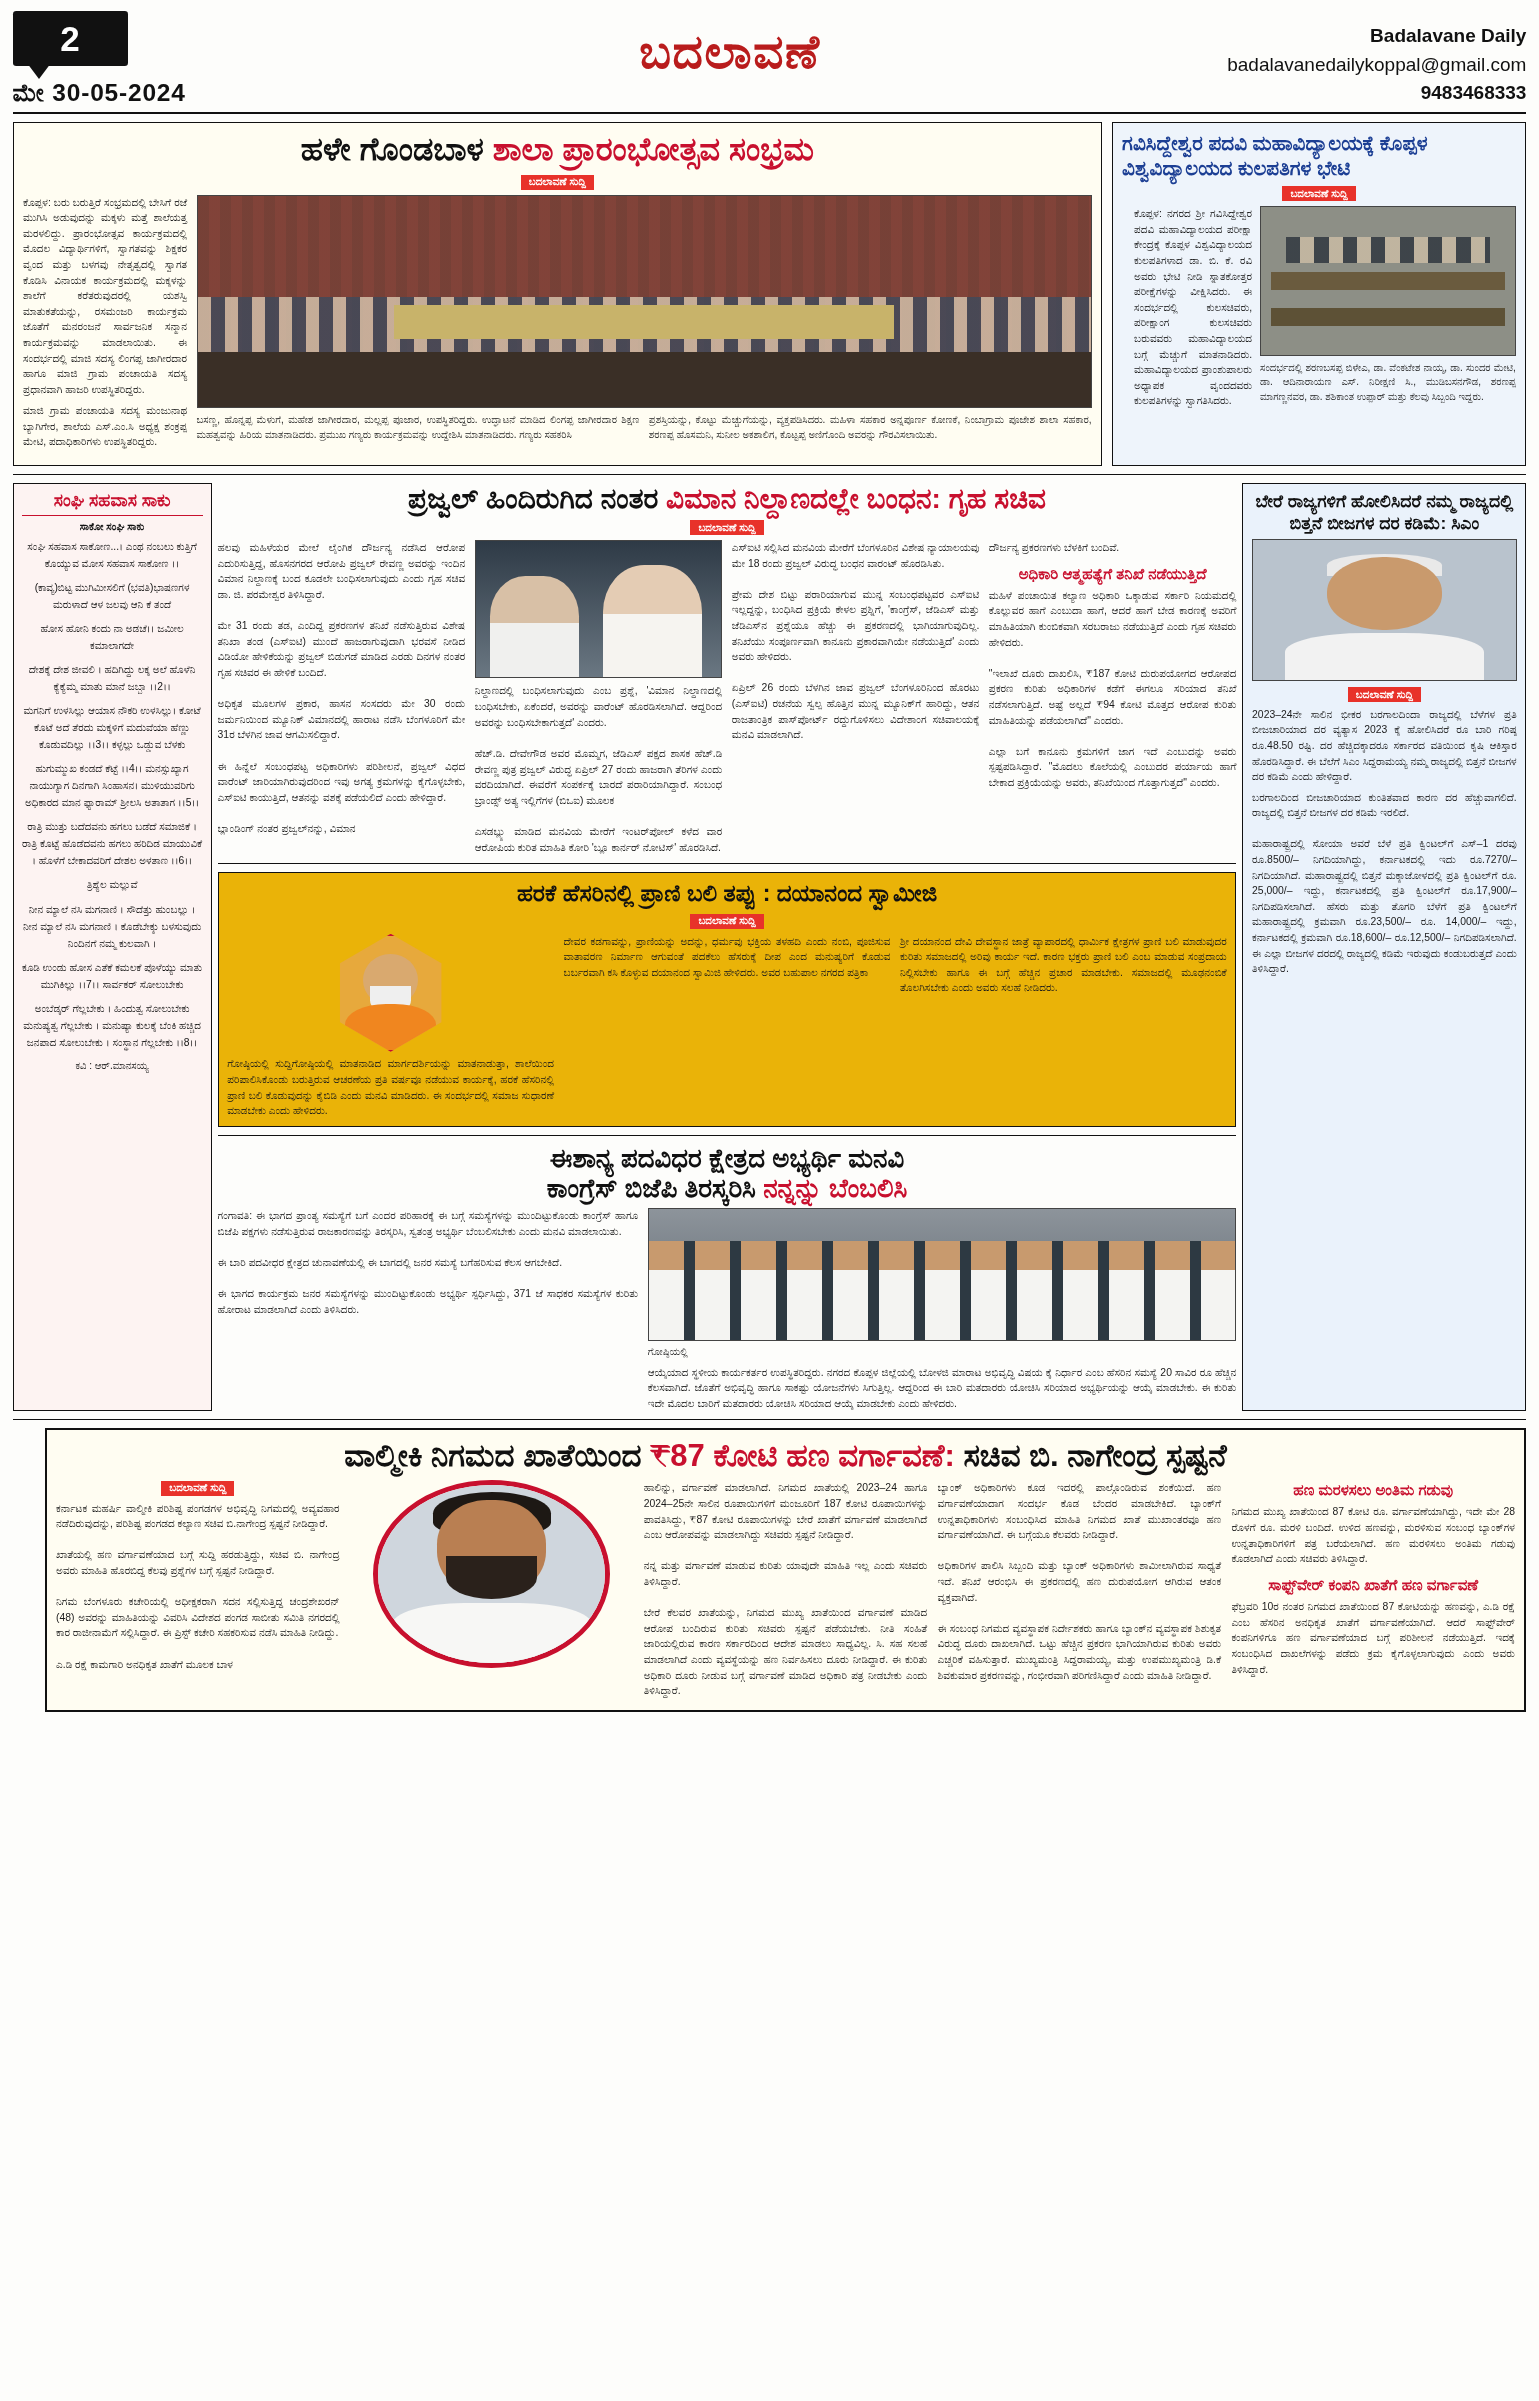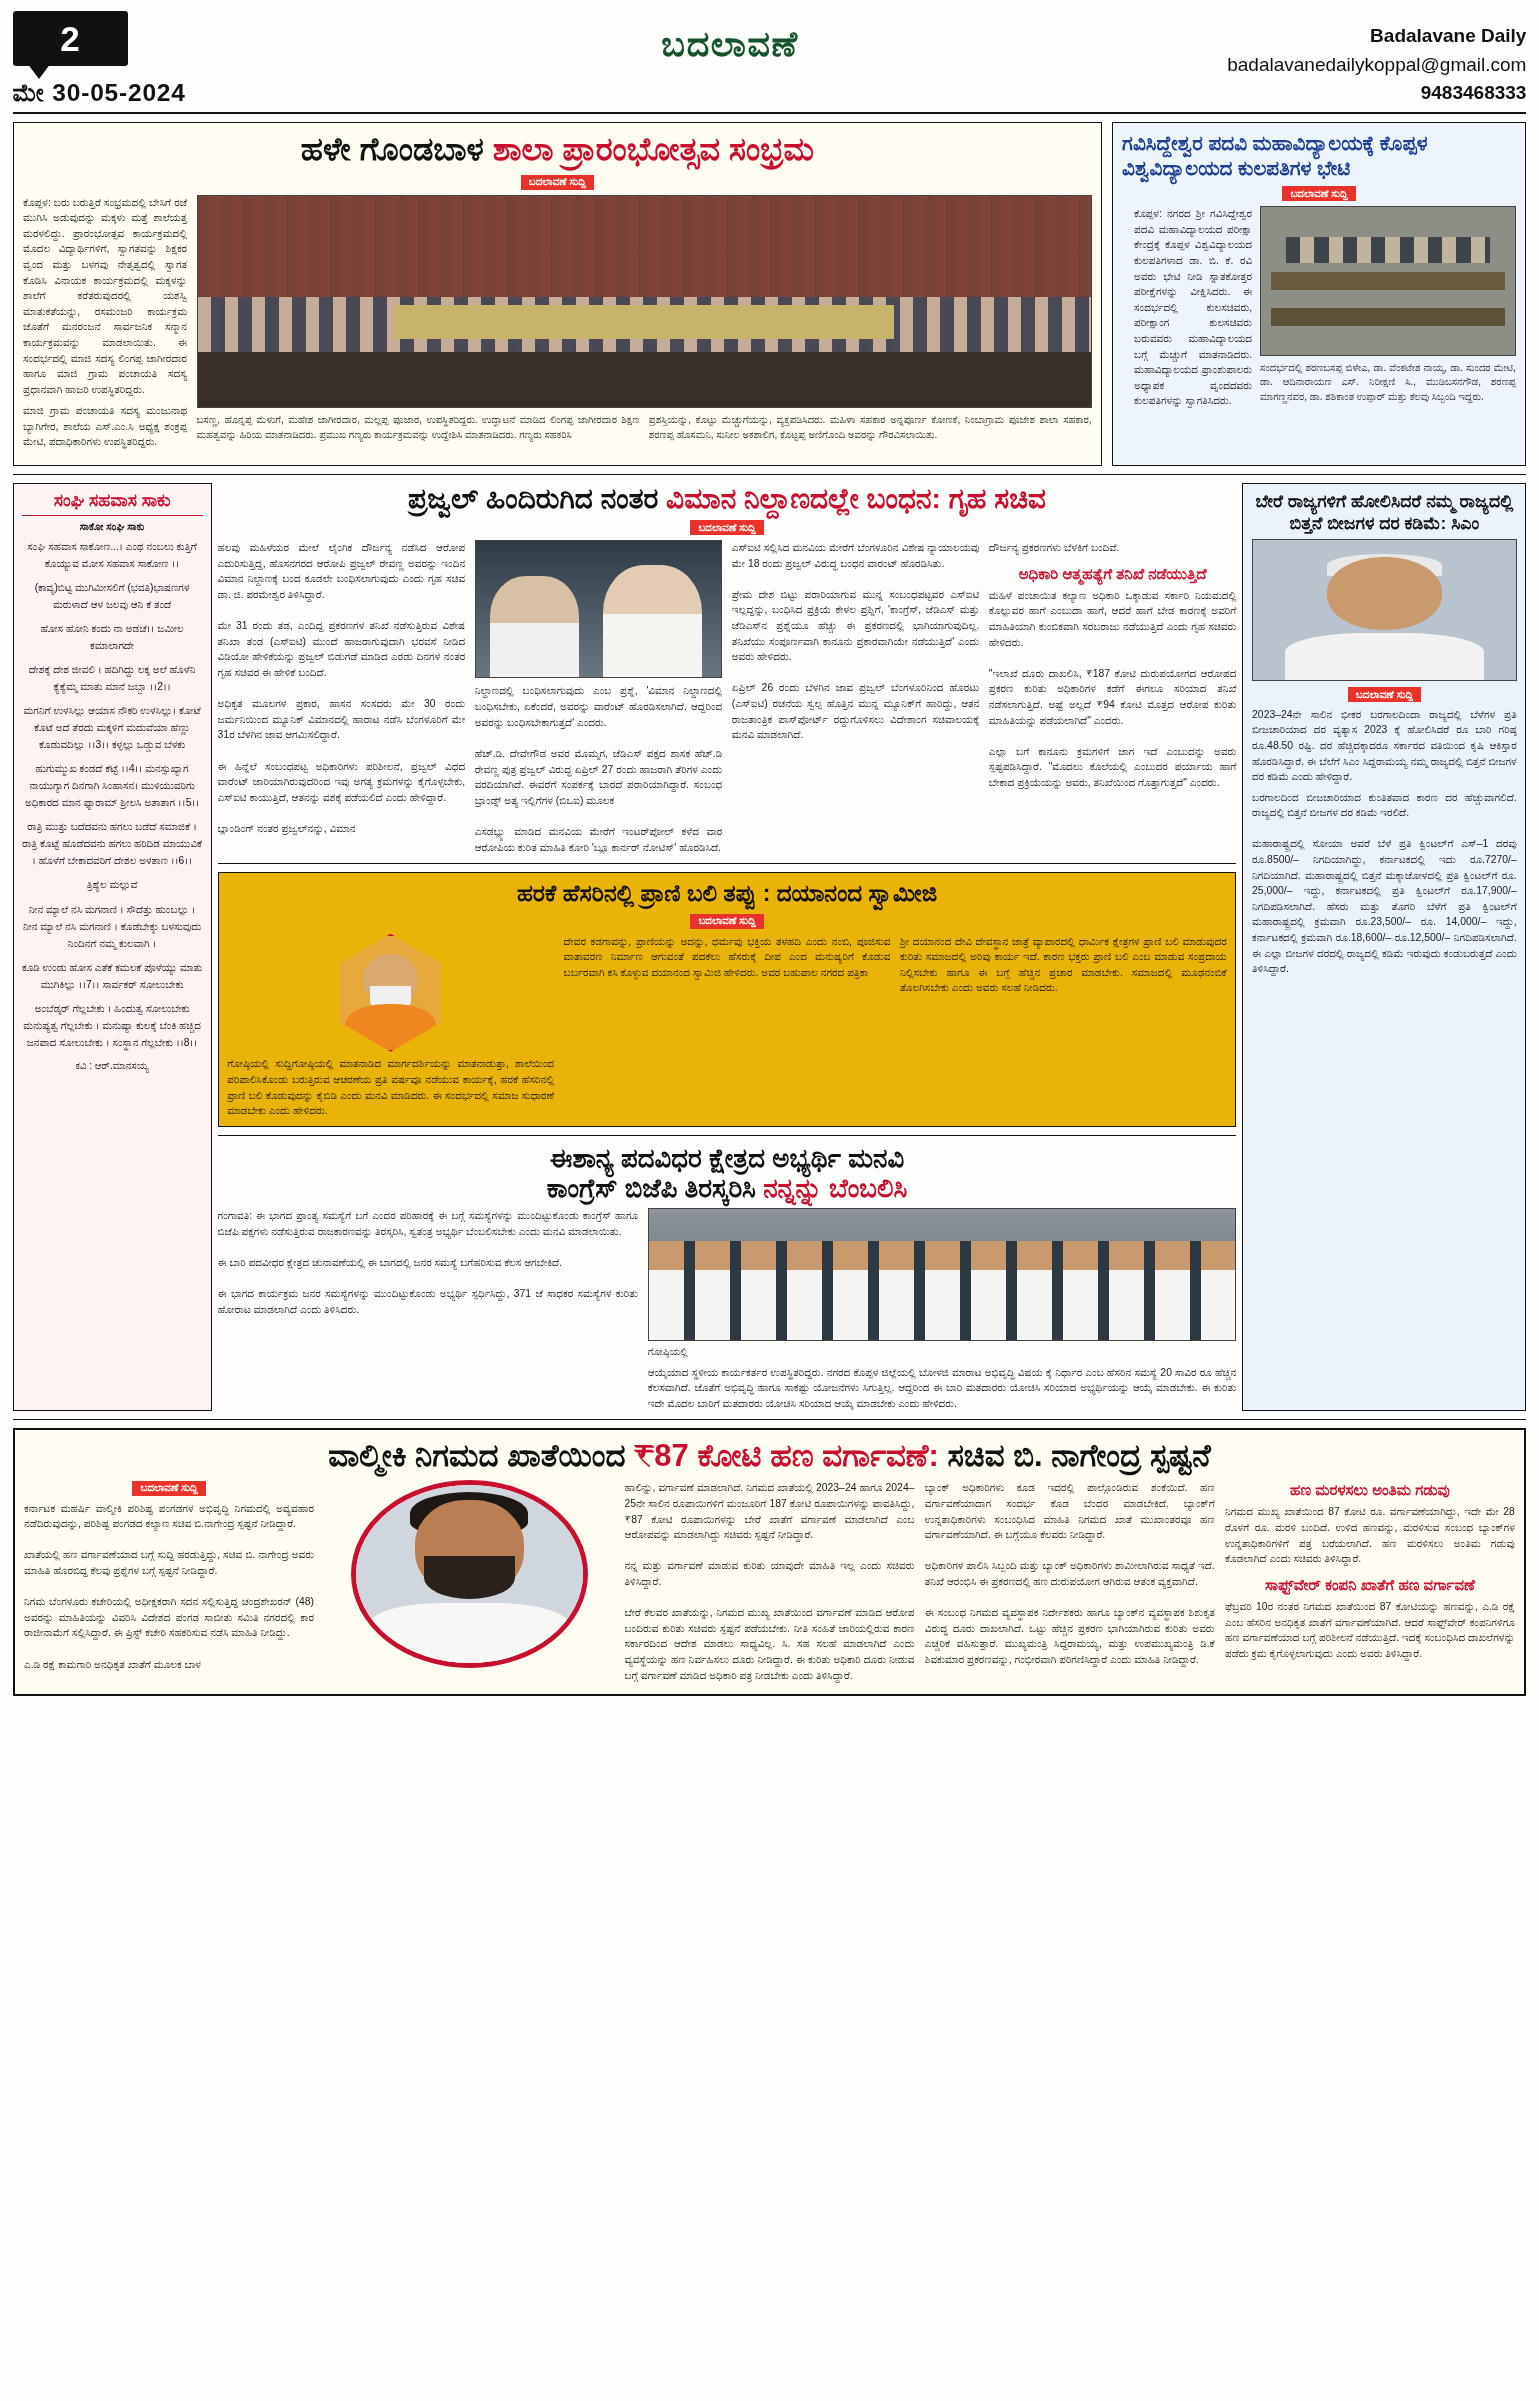--- a/index.html
+++ b/index.html
@@ -28,21 +28,21 @@
     font-size:35px; font-weight:bold; border-radius:3.2px;
     position:relative;
   }
   .pagebadge:after{
     content:""; position:absolute; left:14.2px; bottom:-12.6px;
     border-left:12.6px solid transparent; border-right:12.6px solid transparent;
     border-top:16px solid #111;
   }
   .mast-date { margin-top:12.6px; font-size:24.5px; font-weight:bold; letter-spacing:0.8px; }
   .mast-center { flex:1; text-align:center; padding-top:12.6px; }
-  .mast-title { font-size:35px; font-weight:bold; color:#14532d; letter-spacing:1.6px; }
+  .mast-title { font-size:47px; font-weight:bold; color:#b91c1c; letter-spacing:1.6px; }
   .mast-right { width:411px; text-align:right; padding-top:11px; font-size:19px; line-height:1.5; }
   .mast-right .b { font-weight:bold; }
 
   
   .rule { border-top:1.6px solid #111; margin:8px 0; }
   .hdl-red { color:#c8102e; }
   .hdl-black { color:#111; }
   .byline {
     display:inline-block; background:#e8322a; color:#fff; font-size:10.3px;
     padding:1.6px 8px; font-weight:bold; margin:0 auto 4.7px auto;
@@ -123,21 +123,21 @@
   .mid-right { width:284px; }
   .sub-head { text-align:center; font-size:15px; font-weight:bold; color:#c8102e; line-height:1.3; margin:0 0 4.7px 0; }
 
   
   .box { border:1.6px solid #111; padding:7.1px 8.7px; background:#eab308; }
   .box.blue { background:#eaf2fb; }
   .box h2 { margin:0 0 5.5px 0; text-align:center; font-size:23px; font-weight:bold; line-height:1.2; }
   .box h3 { margin:0 0 4.7px 0; text-align:center; font-size:17.4px; font-weight:bold; line-height:1.25; }
 
   
-  .bottom { border:2.4px solid #111; margin-top:8px; padding:8px 9.5px 11px 9.5px; background:#fffdf2; }
+  .bottom { border:2.4px solid #111; margin-top:8px; padding:8px 9.5px 11px 9.5px; background:#fffdf2;margin-left:32px; }
   .bottom h1 { margin:0 0 6.3px 0; text-align:center; font-size:31px; font-weight:bold; line-height:1.15; }
   .bottom-cols { display:flex; gap:10.3px; }
   .bottom-cols > div { flex:1; }
   .oval-photo { width:237px; height:188px; border:5.5px solid #c8102e; border-radius:50%; overflow:hidden; position:relative; float:left; margin:0 8px 4.7px 0; }
 </style>
 </head>
 <body>
 
 <div class="page">
 

